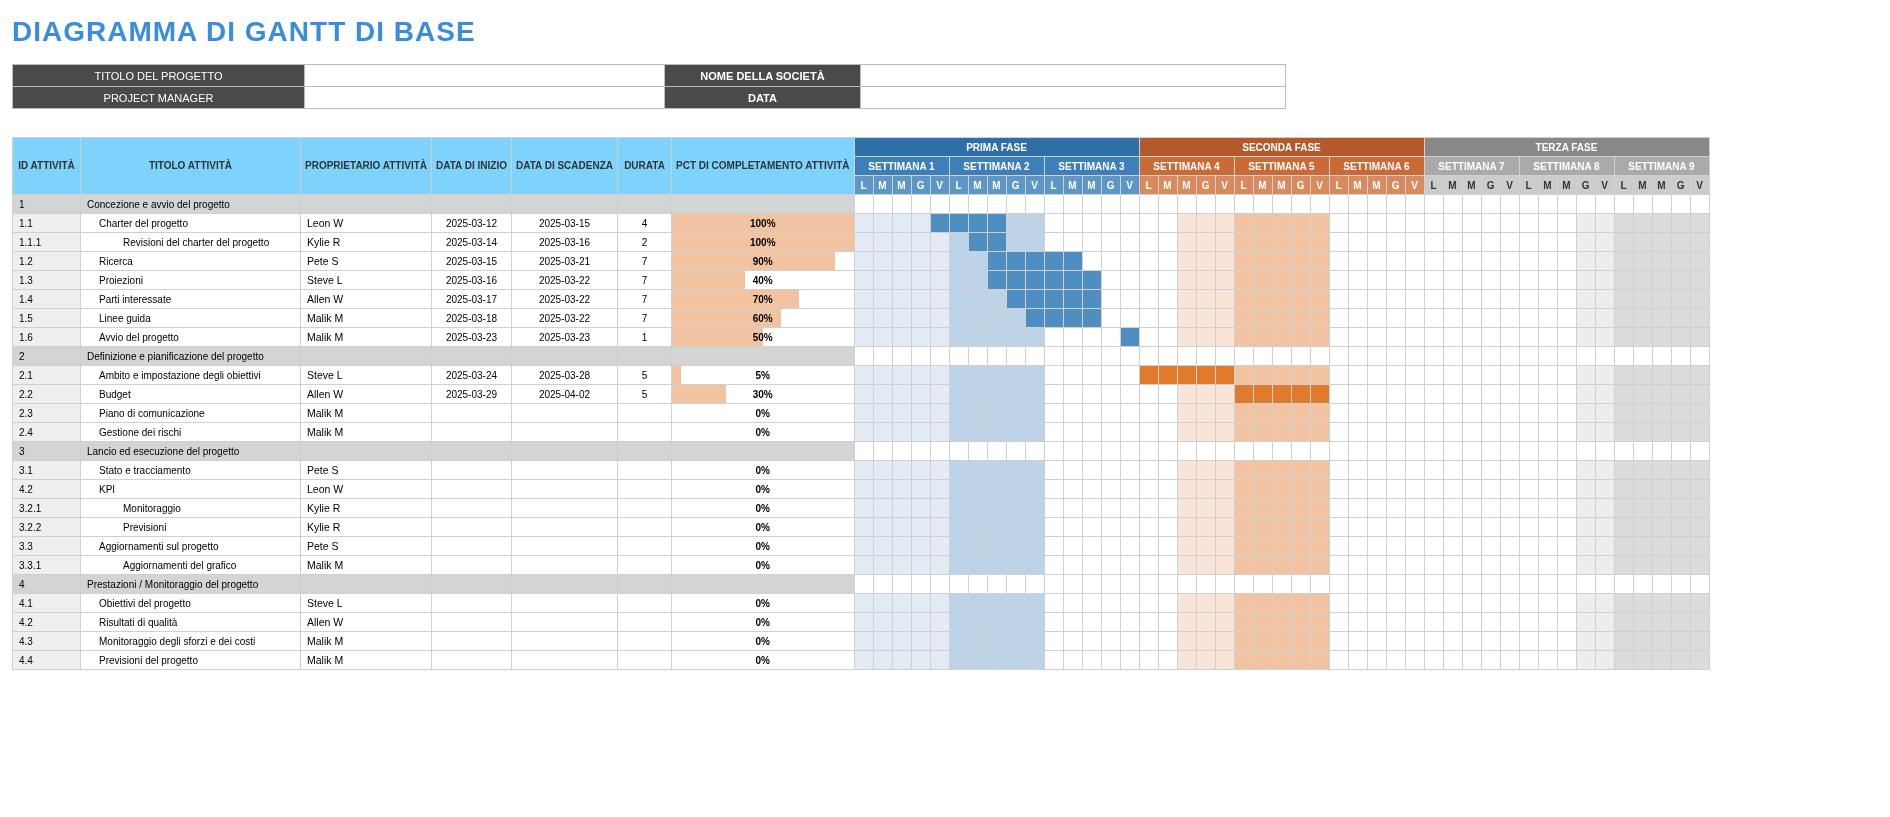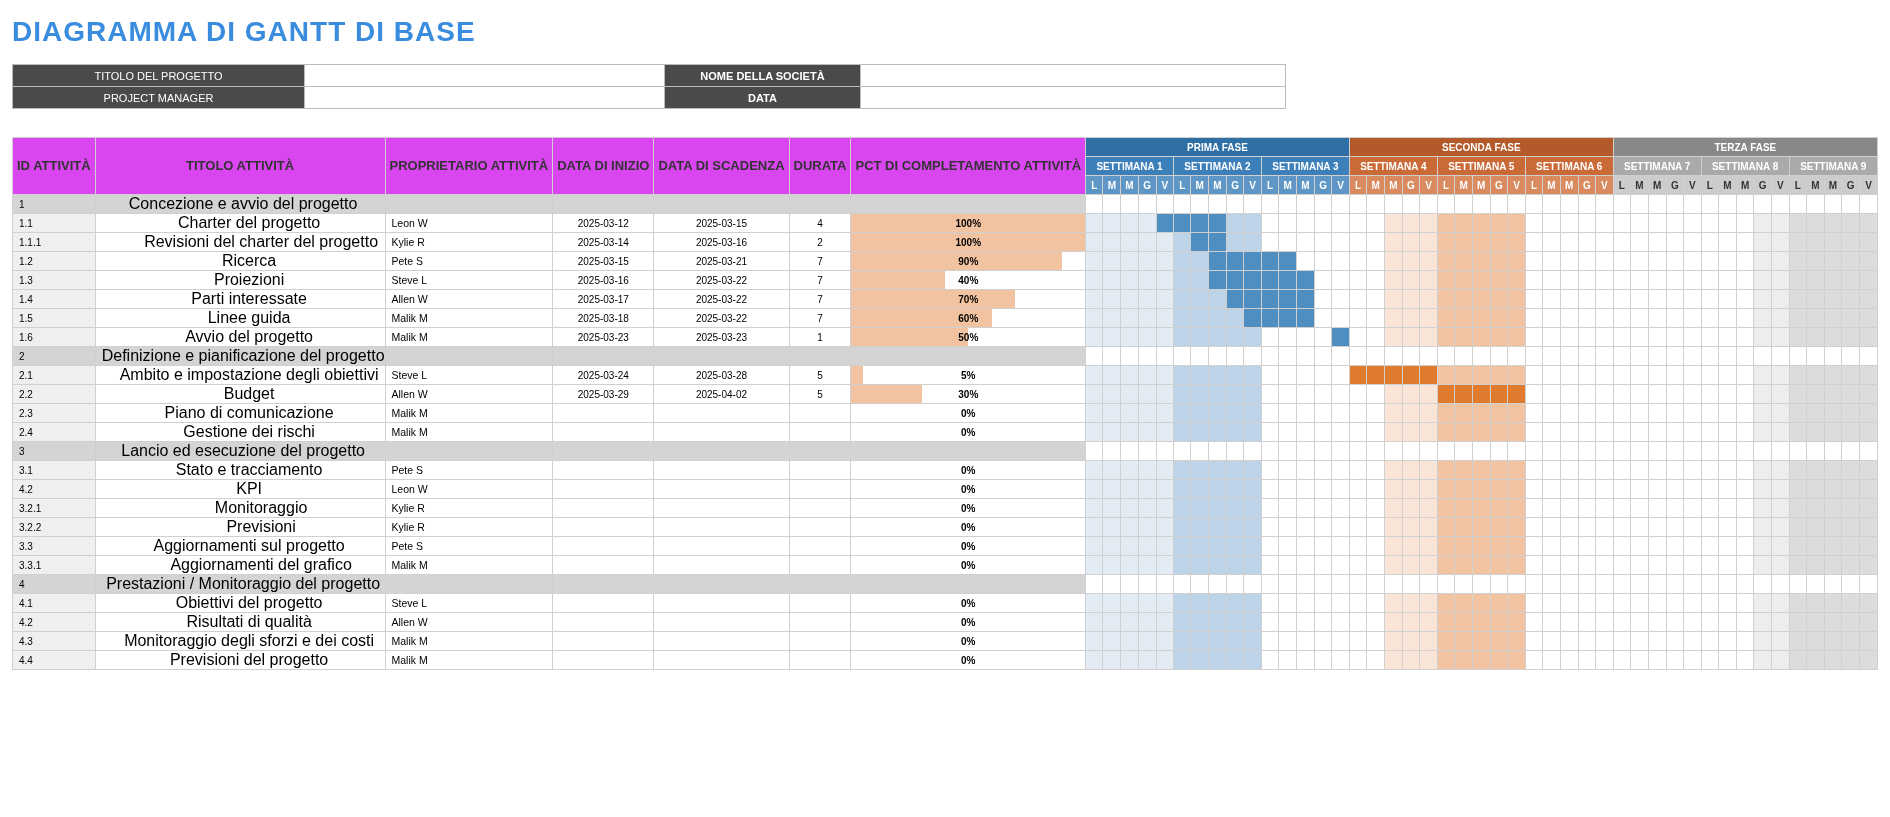--- a/index.html
+++ b/index.html
@@ -17,33 +17,33 @@
 .gantt th{font-size:10px;font-weight:700}
 .col-id{width:68px}
 .col-title{width:220px}
 .col-owner{width:88px}
 .col-start{width:60px}
 .col-end{width:60px}
 .col-dur{width:54px}
 .col-pct{width:98px}
 .day{width:19px}
 
-th.hdr-main{background:#d946ef;color:#333;font-size:13px;padding:2px 4px;line-height:1.15}
+th.hdr-main{background:#7dd3fc;color:#333;font-size:10px;padding:2px 4px;line-height:1.15}
 .phase1{background:#2e6fa6;color:#fff}
 .phase2{background:#b45a2a;color:#fff}
 .phase3{background:#888;color:#fff}
 .wk1{background:#3d7fb8;color:#fff}
 .wk2{background:#c96a37;color:#fff}
 .wk3{background:#aaa;color:#fff}
 .d1{background:#5e97c5;color:#fff}
 .d2{background:#d98a5e;color:#fff}
 .d3{background:#ccc;color:#333}
 
 td.id{background:#efefef;text-align:left;padding-left:6px;font-size:10px}
-td.title{text-align:center;padding-left:10px;font-size:16px}
+td.title{text-align:left;padding-left:10px;font-size:10px}
 td.title.sub{padding-left:18px}
 td.title.sub2{padding-left:42px}
 td.owner{text-align:left;padding-left:6px;font-size:10.5px}
 td.ctr{text-align:center;font-size:10px}
 td.pct{position:relative;text-align:center;font-size:10px}
 .pct-bar{position:absolute;left:0;top:0;bottom:0;background:#f2c3a0}
 .pct-txt{position:relative;z-index:1;font-weight:700}
 
 tr.section td.id,tr.section td.title,tr.section td.owner,tr.section td.ctr,tr.section td.pct{background:#d4d4d4;font-style:normal}
 tr.section td.title{padding-left:6px}

